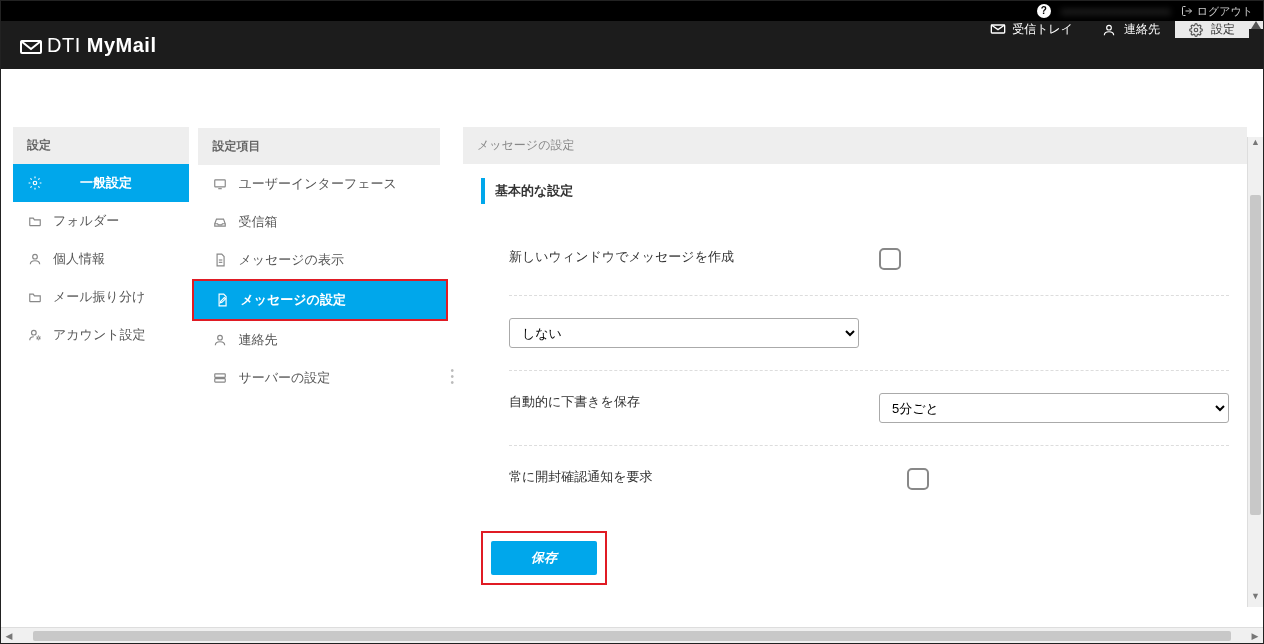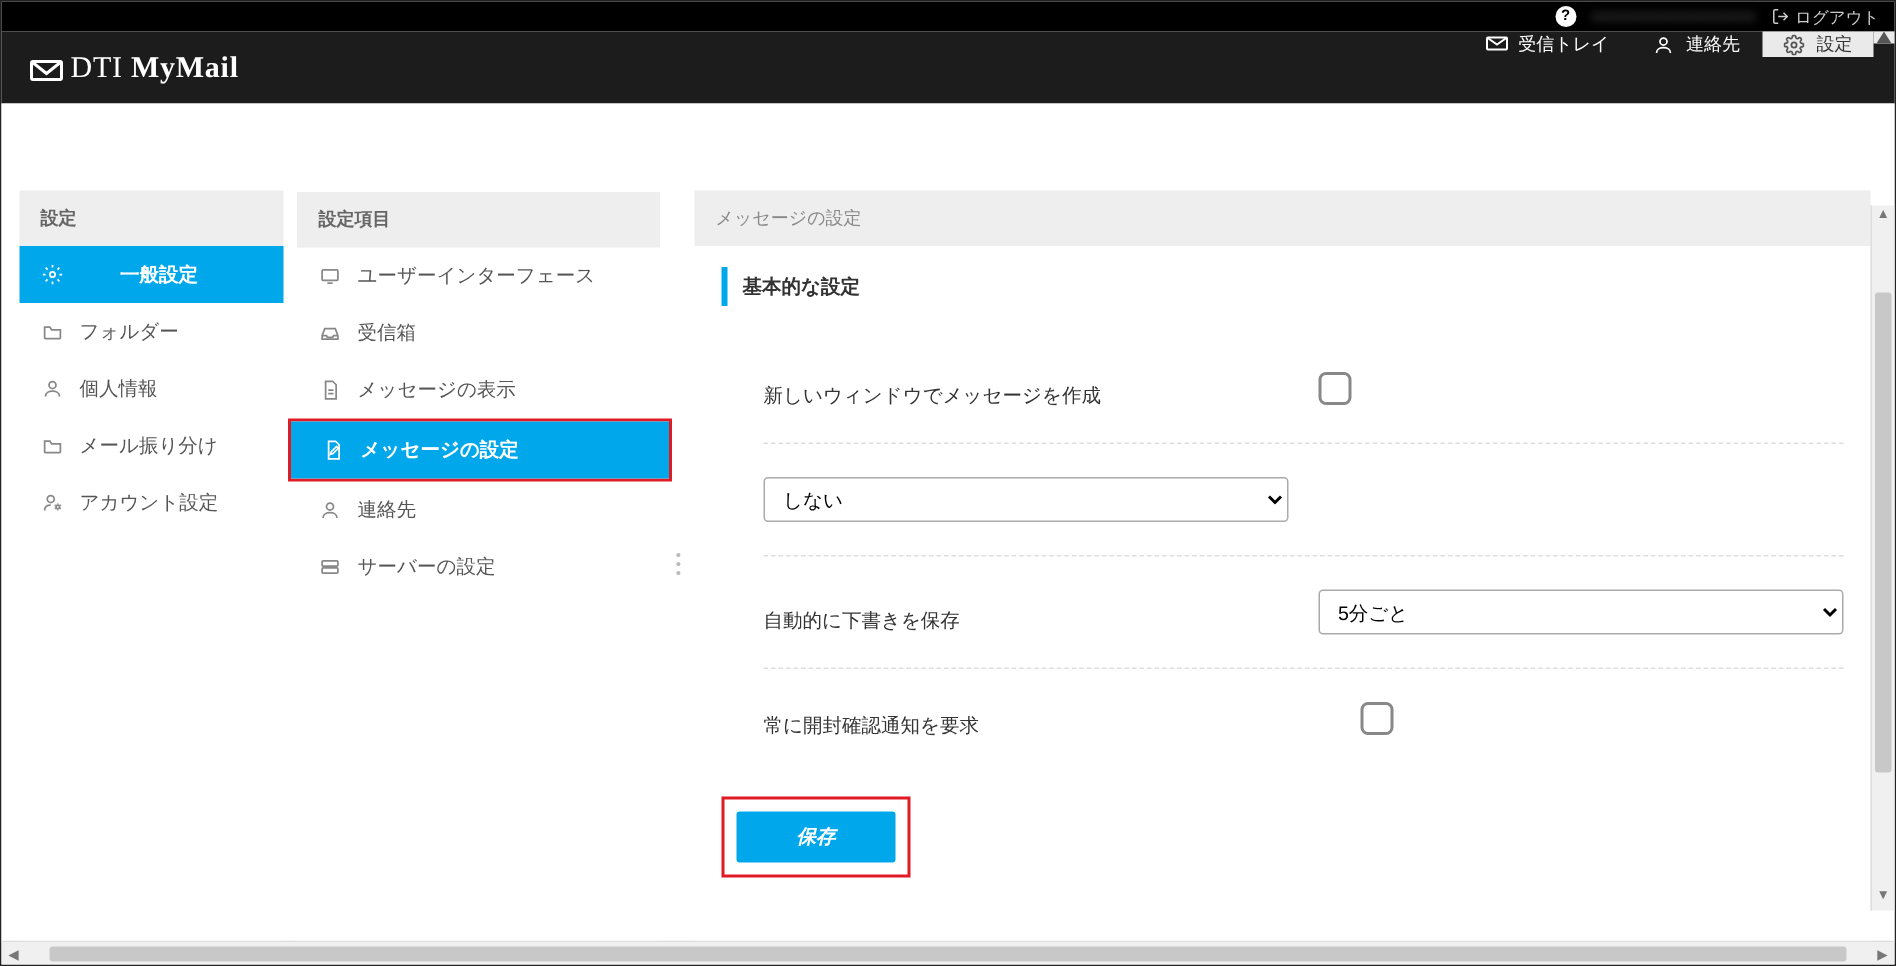--- a/index.html
+++ b/index.html
@@ -7,21 +7,21 @@
 
 .app { width: 1264px; height: 644px; border: 1px solid #222; position: relative; display: flex; flex-direction: column; }
 
 
 .topbar { background: #000; height: 20px; display: flex; justify-content: flex-end; align-items: center; padding: 0 10px; color: #ccc; font-size: 11px; gap: 10px; }
 .topbar .help { width: 14px; height: 14px; border-radius: 50%; background: #fff; color: #000; text-align: center; line-height: 14px; font-weight: bold; font-size: 10px; }
 .topbar .blurred { filter: blur(3px); opacity: .4; }
 .topbar .logout { display: flex; align-items: center; gap: 4px; cursor: pointer; }
 
 .header { background: #1c1c1c; height: 48px; display: flex; align-items: center; justify-content: space-between; padding: 0 0 0 18px; }
-.logo { display: flex; align-items: center; gap: 6px; color: #fff; font-family: Liberation Serif, serif; }
+.logo { display: flex; align-items: center; gap: 6px; color: #fff; }
 .logo .env-icon { width: 22px; height: 16px; }
 .logo .brand { font-size: 20px; letter-spacing: .5px; }
 .logo .brand .thin { font-weight: 300; }
 .logo .brand .bold { font-weight: 700; }
 .nav { display: flex; height: 100%; align-items: flex-start; }
 .nav-item { display: flex; align-items: center; gap: 6px; padding: 0 14px; color: #fff; font-size: 12px; cursor: pointer; }
 .nav-item.active { background: #eaeaea; color: #333; }
 .nav-sep { width: 1px; background: #333; }
 .nav-item .ni-icon { width: 16px; height: 14px; display: inline-flex; }
 .caret { width: 14px; display: flex; align-items: center; justify-content: center; }
@@ -43,21 +43,21 @@
 .side-item .si-icon { width: 16px; height: 16px; display: inline-flex; align-items: center; justify-content: center; color: inherit; }
 .side-item.active { background: #00a7eb; color: #fff; font-weight: bold; gap: 37px; }
 
 .col2 .side-item.highlighted { background: #00a7eb; color: #fff; font-weight: bold; position: relative; }
 .col2-frame { border: 2px solid #e01b24; width: 256px; margin-left: -6px; }
 .col2-frame .side-item { padding-left: 20px; }
 
 .panel-header { background: #eeeeee; color: #888; font-size: 12px; padding: 10px 14px; }
 .panel-body { padding: 14px 18px 18px 18px; flex: 1; overflow: auto; }
 .section-title { border-left: 4px solid #00a7eb; padding: 4px 10px; font-size: 13px; font-weight: bold; color: #333; margin-bottom: 22px; }
-.row { display: flex; align-items: flex-end; padding: 22px 0; border-bottom: 1px dashed #ddd; margin-left: 28px; }
+.row { display: flex; align-items: flex-start; padding: 22px 0; border-bottom: 1px dashed #ddd; margin-left: 28px; }
 .row:first-of-type { padding-top: 6px; }
 .row-label { flex: 0 0 370px; font-size: 13px; color: #333; }
 .row-control { flex: 1; }
 .chk { width: 22px; height: 22px; border: 2px solid #888; border-radius: 5px; display: inline-block; }
 select { width: 350px; height: 30px; border: 1px solid #aaa; border-radius: 3px; padding: 0 8px; font-size: 13px; background: #fff; }
 
 .save-wrap { padding: 16px 0 0 0; }
 .save-frame { border: 2px solid #e01b24; display: inline-block; padding: 8px 8px; }
 .save-btn { background: #00a7eb; color: #fff; border: none; padding: 8px 40px; font-size: 13px; font-weight: bold; border-radius: 2px; cursor: pointer; font-style: italic; }
 

